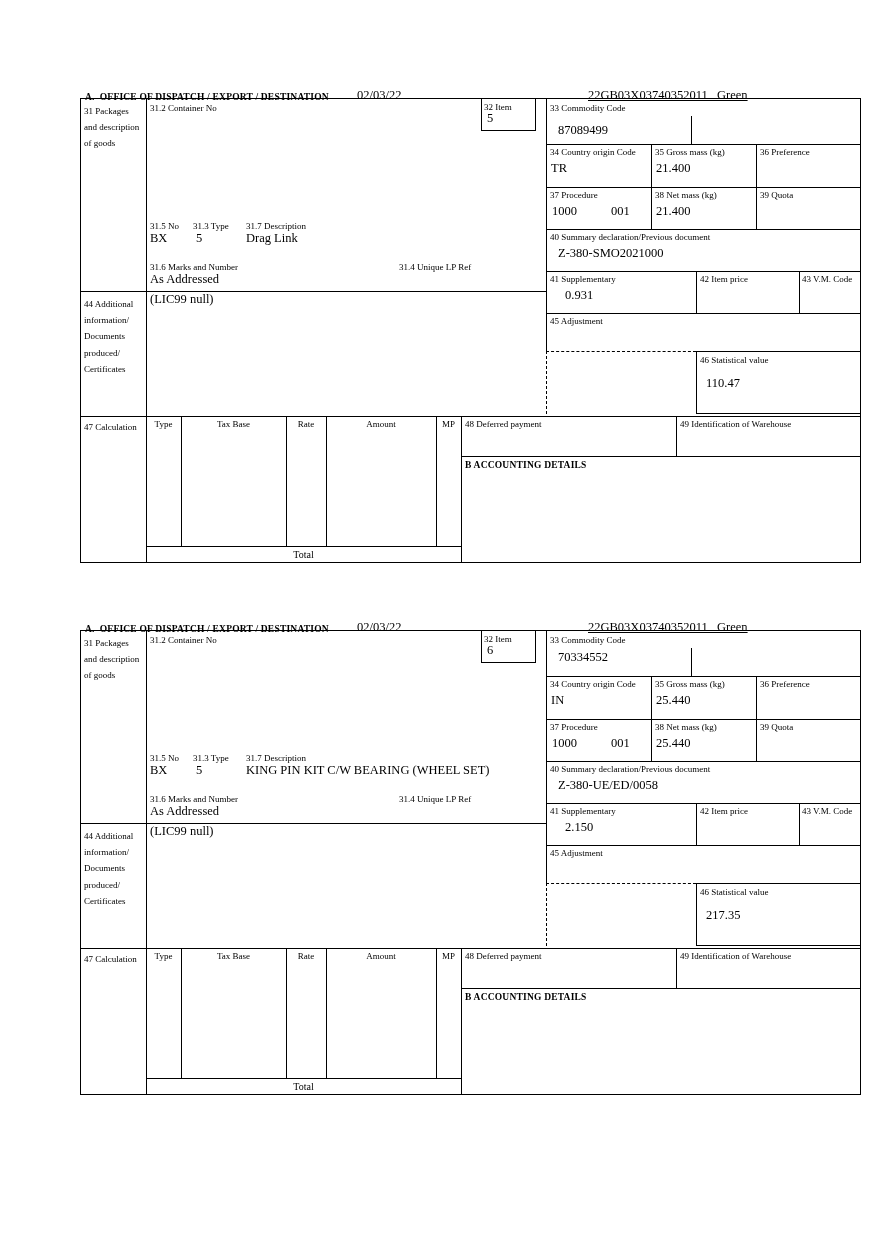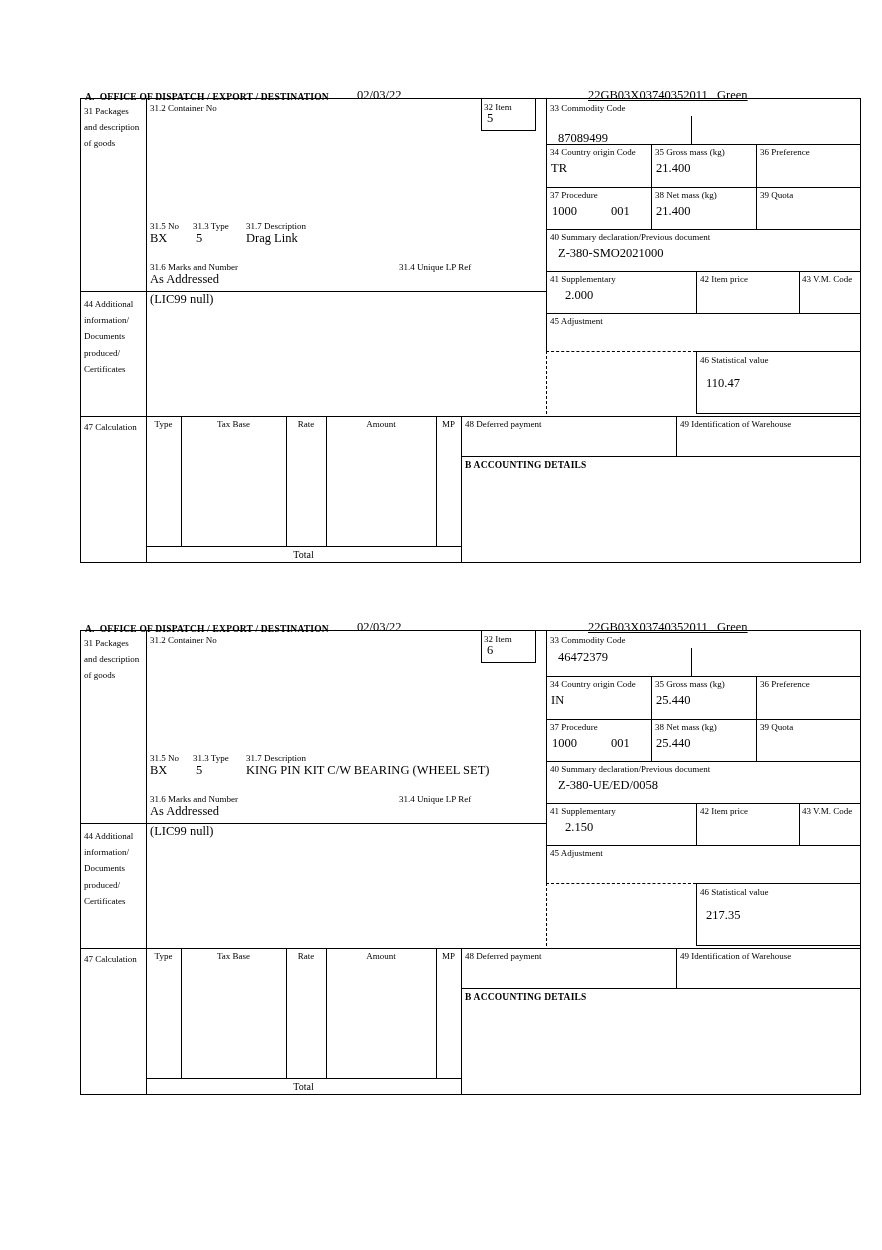--- a/index.html
+++ b/index.html
@@ -85,40 +85,40 @@
       <span class="val" style="left:69px;top:132px">BX</span>
       <span class="val" style="left:115px;top:132px">5</span>
       <span class="val" style="left:165px;top:132px">Drag Link</span>
 
       <span class="lbl" style="left:69px;top:163px">31.6 Marks and Number</span>
       <span class="lbl" style="left:318px;top:163px">31.4 Unique LP Ref</span>
       <span class="val" style="left:69px;top:173px">As Addressed</span>
       <span class="val" style="left:69px;top:193px">(LIC99 null)</span>
 
       <span class="lbl" style="left:469px;top:4px">33 Commodity Code</span>
-      <span class="val" style="left:477px;top:32px">87089499</span>
+      <span class="val" style="left:477px;top:24px">87089499</span>
 
       <span class="lbl" style="left:469px;top:48px">34 Country origin Code</span>
       <span class="val" style="left:470px;top:62px">TR</span>
       <span class="lbl" style="left:574px;top:48px">35 Gross mass (kg)</span>
       <span class="val" style="left:575px;top:62px">21.400</span>
       <span class="lbl" style="left:679px;top:48px">36 Preference</span>
 
       <span class="lbl" style="left:469px;top:91px">37 Procedure</span>
       <span class="val" style="left:471px;top:105px">1000</span>
       <span class="val" style="left:530px;top:105px">001</span>
       <span class="lbl" style="left:574px;top:91px">38 Net mass (kg)</span>
       <span class="val" style="left:575px;top:105px">21.400</span>
       <span class="lbl" style="left:679px;top:91px">39 Quota</span>
 
       <span class="lbl" style="left:469px;top:133px">40 Summary declaration/Previous document</span>
       <span class="val" style="left:477px;top:147px">Z-380-SMO2021000</span>
 
       <span class="lbl" style="left:469px;top:175px">41 Supplementary</span>
-      <span class="val" style="left:484px;top:189px">2.000</span>
+      <span class="val" style="left:484px;top:189px">0.931</span>
       <span class="lbl" style="left:619px;top:175px">42 Item price</span>
       <span class="lbl" style="left:721px;top:175px">43 V.M. Code</span>
 
       <span class="lbl" style="left:469px;top:217px">45 Adjustment</span>
 
       <span class="lbl" style="left:619px;top:256px">46 Statistical value</span>
       <span class="val" style="left:625px;top:277px">110.47</span>
 
       <span class="lbl ctr" style="left:65px;top:320px;width:35px">Type</span>
       <span class="lbl ctr" style="left:100px;top:320px;width:105px">Tax Base</span>
@@ -186,21 +186,21 @@
       <span class="val" style="left:69px;top:132px">BX</span>
       <span class="val" style="left:115px;top:132px">5</span>
       <span class="val" style="left:165px;top:132px">KING PIN KIT C/W BEARING (WHEEL SET)</span>
 
       <span class="lbl" style="left:69px;top:163px">31.6 Marks and Number</span>
       <span class="lbl" style="left:318px;top:163px">31.4 Unique LP Ref</span>
       <span class="val" style="left:69px;top:173px">As Addressed</span>
       <span class="val" style="left:69px;top:193px">(LIC99 null)</span>
 
       <span class="lbl" style="left:469px;top:4px">33 Commodity Code</span>
-      <span class="val" style="left:477px;top:19px">46472379</span>
+      <span class="val" style="left:477px;top:19px">70334552</span>
 
       <span class="lbl" style="left:469px;top:48px">34 Country origin Code</span>
       <span class="val" style="left:470px;top:62px">IN</span>
       <span class="lbl" style="left:574px;top:48px">35 Gross mass (kg)</span>
       <span class="val" style="left:575px;top:62px">25.440</span>
       <span class="lbl" style="left:679px;top:48px">36 Preference</span>
 
       <span class="lbl" style="left:469px;top:91px">37 Procedure</span>
       <span class="val" style="left:471px;top:105px">1000</span>
       <span class="val" style="left:530px;top:105px">001</span>

